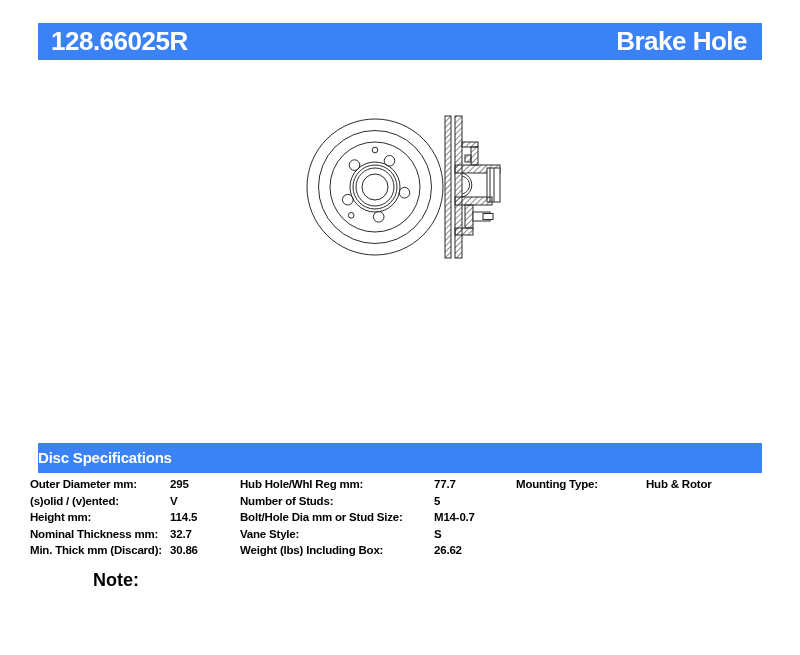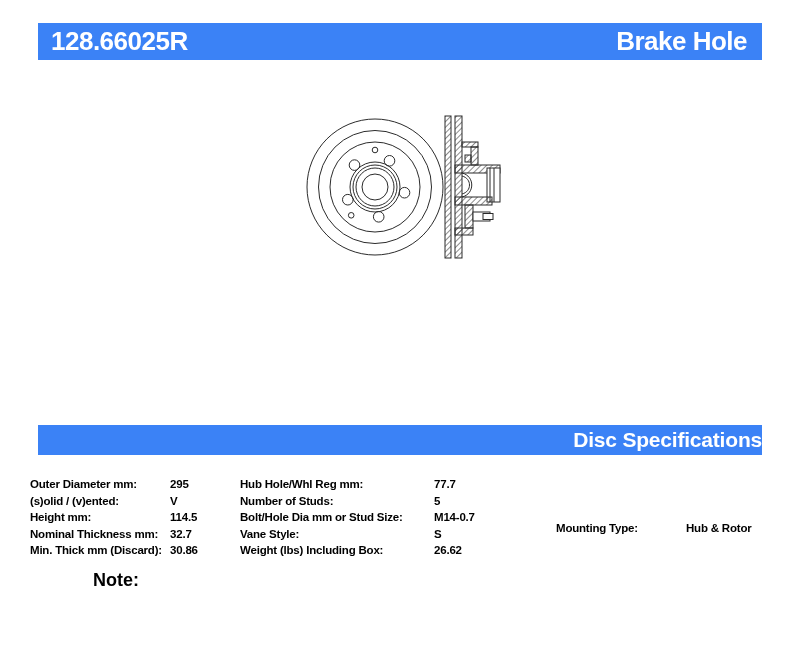--- a/index.html
+++ b/index.html
@@ -10,30 +10,30 @@
   .bar{
     position:absolute;left:38px;width:724px;background:#3b82f6;color:#fff;
     box-sizing:border-box;
   }
   .header-bar{
     top:23px;height:37px;font-size:26px;line-height:37px;
     display:flex;justify-content:space-between;padding:0 15px 0 13px;
     letter-spacing:-0.5px;
   }
   .spec-title-bar{
-    top:425px;height:30px;font-size:21px;line-height:30px;text-align:right;
+    top:443px;height:30px;font-size:15px;line-height:30px;text-align:left;
     letter-spacing:-0.2px;
   }
   .drawing{position:absolute;left:288px;top:103px;width:234px;height:168px;}
   .spec-col{position:absolute;top:476px;font-size:11.5px;letter-spacing:-0.2px;line-height:16.5px;}
   .spec-row{display:flex;white-space:nowrap;}
   .spec-label{display:inline-block;text-align:left;flex:0 0 auto;}
   .col-left{left:30px;}   .col-left  .spec-label{width:136px;}
   .col-mid{left:240px;}   .col-mid   .spec-label{width:190px;}
-  .col-right{left:556px;margin-top:44px;} .col-right .spec-label{width:126px;}
+  .col-right{left:516px;} .col-right .spec-label{width:126px;}
   .spec-value{margin-left:4px;}
   .note{position:absolute;left:93px;top:570px;font-size:18px;}
 </style>
 </head>
 <body>
 
 <div class="page">
 
   <div class="bar header-bar">
     <span>128.66025R</span>

